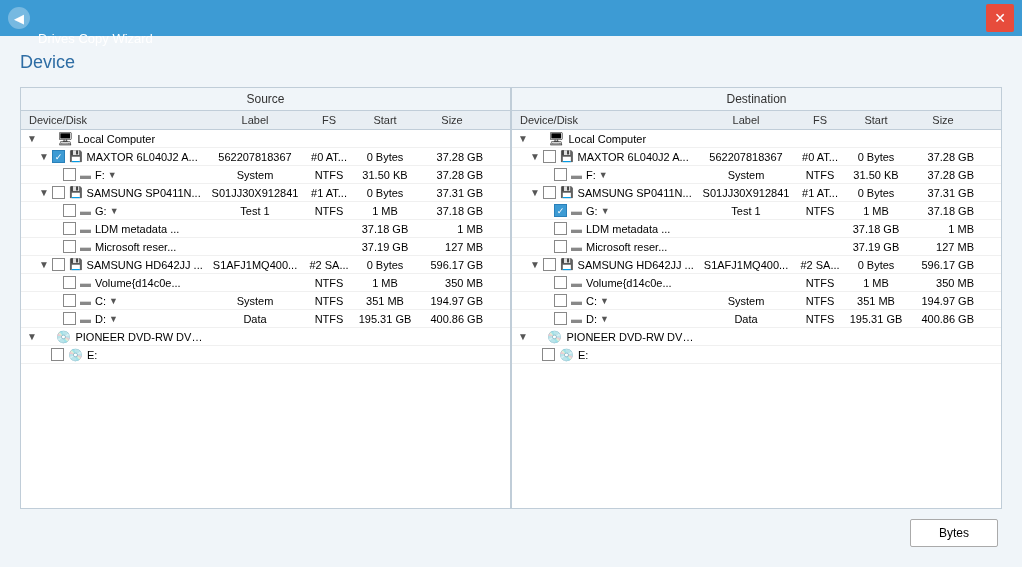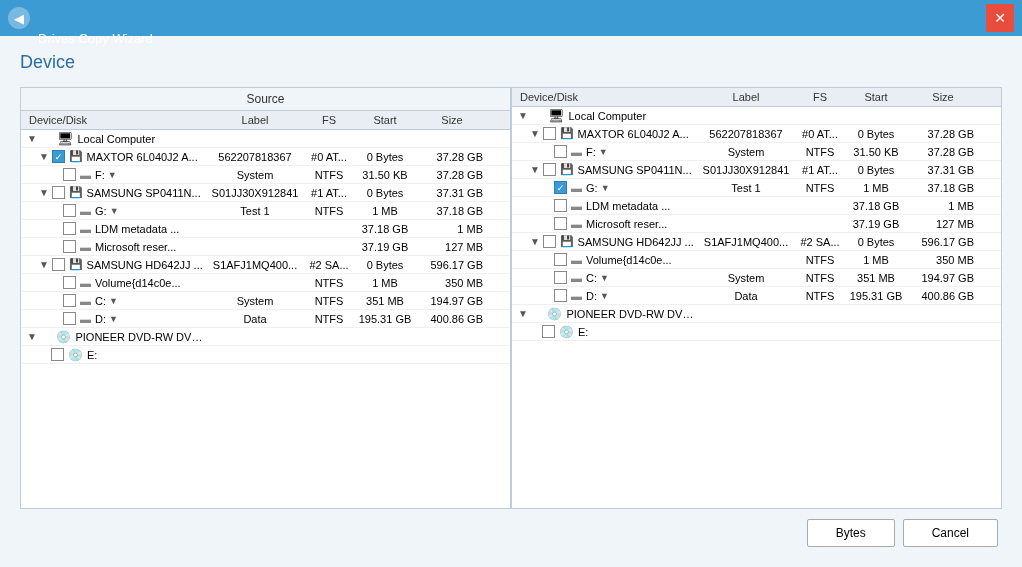--- a/index.html
+++ b/index.html
@@ -375,20 +375,21 @@
             </div>
             <div class="cell-center" style="font-size: 11px; overflow: hidden; text-overflow: ellipsis; white-space: nowrap;"></div>
             <div class="cell-center"></div>
             <div class="cell-center"></div>
             <div class="cell-right"></div>
           </div>
         </div>
     </div>
 
     <div class="panel">
+      <div class="panel-header">Destination</div>
       <div class="table-header">
         <span>Device/Disk</span>
         <span>Label</span>
         <span>FS</span>
         <span>Start</span>
         <span>Size</span>
       </div>
       <div class="table-body" id="dest-body">
       <div class="tree-row">
             <div class="cell-device">
@@ -562,15 +563,14 @@
             <div class="cell-center"></div>
             <div class="cell-center"></div>
             <div class="cell-right"></div>
           </div>
         </div>
     </div>
   </div>
 
   <div class="footer">
     <button class="btn btn-next">Bytes</button>
-    <button class="btn">Cancel</button>
   </div>
 </div>
 
 </body></html>

